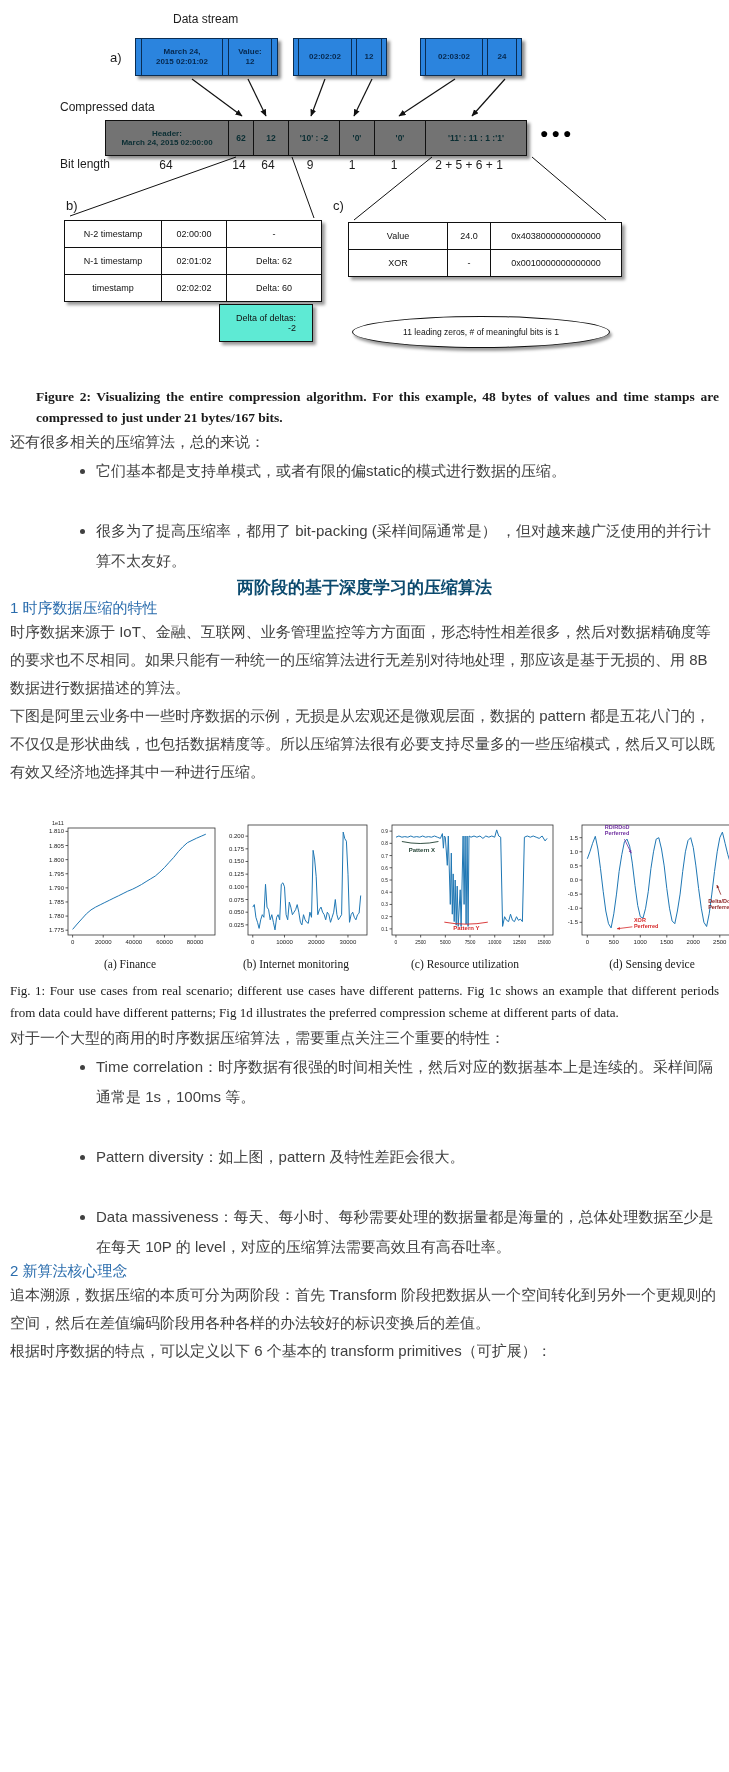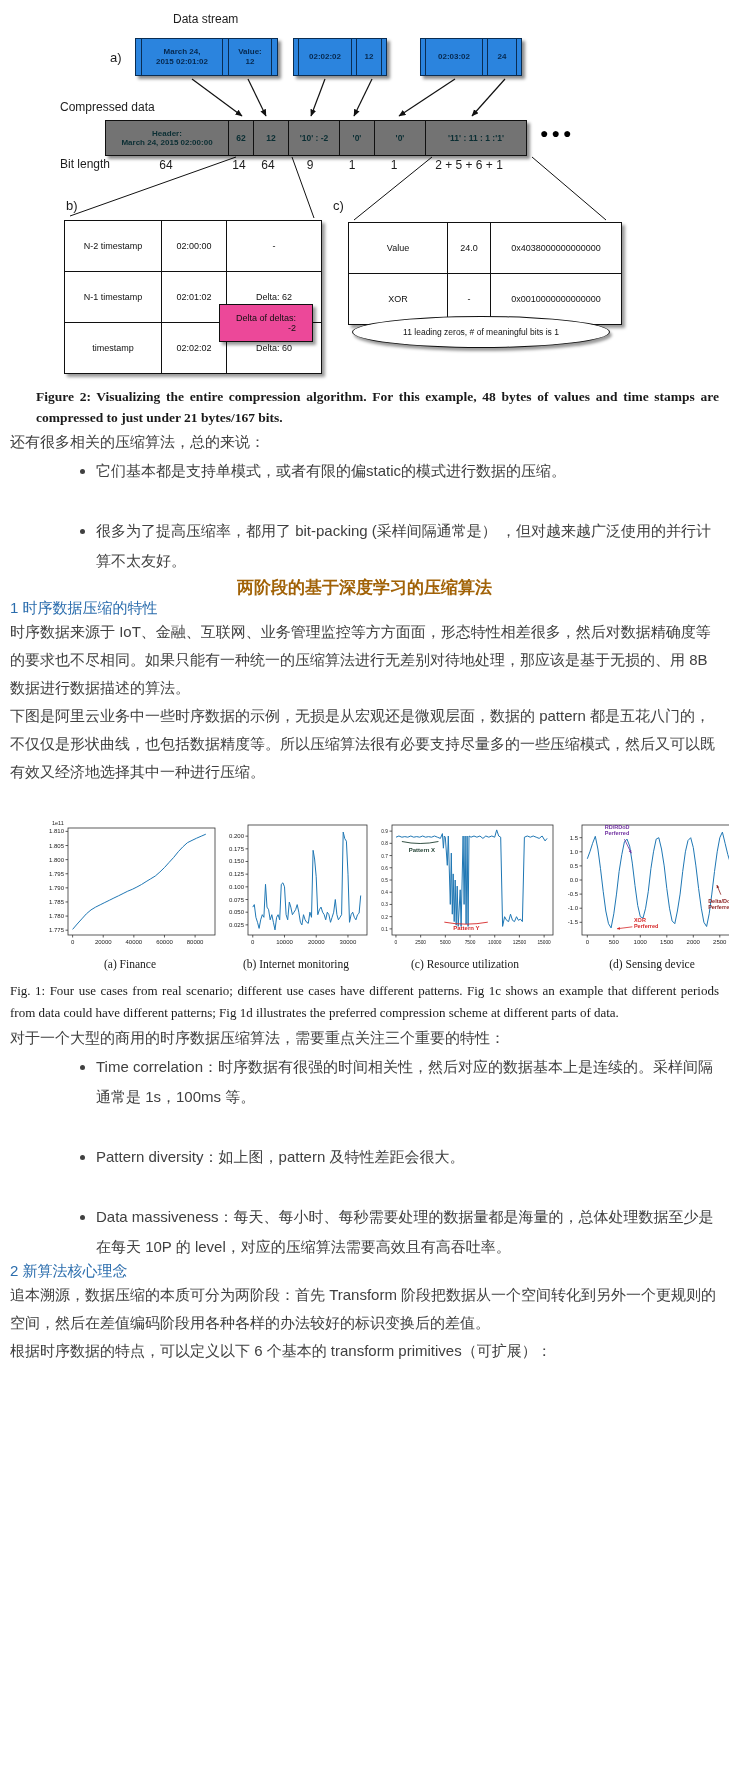--- a/index.html
+++ b/index.html
@@ -21,40 +21,40 @@
         background:#737373;border:1.6px solid #101010;
         box-shadow:3px 3px 3px rgba(0,0,0,0.45);}
   .ccell{display:flex;align-items:center;justify-content:center;text-align:center;
          font-size:8.5px;color:#0a2e33;font-weight:bold;border-left:1.4px solid #101010;}
   .ccell:first-child{border-left:none;font-size:8px;}
   .bit{position:absolute;top:158px;font-size:12px;color:#1c1c1c;transform:translateX(-50%);}
   .dots{position:absolute;left:540px;top:125px;font-size:14px;letter-spacing:3px;color:#000;}
   .tbl{position:absolute;border-collapse:collapse;background:#fff;
        box-shadow:3px 3px 3px rgba(0,0,0,0.4);}
   .tbl td{border:1.4px solid #101010;text-align:center;font-size:9px;color:#111;
-          height:26px;padding:12px 2px;background:#fff;}
+          height:26px;padding:0 2px;background:#fff;}
   #btable td:nth-child(1){width:92px;} #btable td:nth-child(2){width:60px;} #btable td:nth-child(3){width:90px;}
   #ctable td:nth-child(1){width:94px;} #ctable td:nth-child(2){width:38px;} #ctable td:nth-child(3){width:126px;}
-  #bextra{position:absolute;left:219px;top:304px;width:92px;height:36px;background:#ec4899;
+  #bextra{position:absolute;left:219px;top:304px;width:92px;height:36px;background:#5eead4;
           border:1.4px solid #101010;box-shadow:3px 3px 3px rgba(0,0,0,0.4);
           display:flex;align-items:center;justify-content:center;text-align:right;
           font-size:9px;color:#111;}
   #cnote{position:absolute;left:352px;top:316px;width:256px;height:30px;border-radius:50%;
          border:1.5px solid #101010;background:#fff;box-shadow:2px 3px 3px rgba(0,0,0,0.4);
          display:flex;align-items:center;justify-content:center;font-size:8.5px;color:#111;}
   #fig2lines{position:absolute;left:0;top:0;pointer-events:none;}
   
   .serifcap{font-family:"Liberation Serif",serif;color:#1a1a1a;text-align:justify;
             padding:0 10px;font-size:13.5px;line-height:21px;}
   .b{font-weight:bold;}
   p.body{font-size:15px;line-height:28px;margin:0;padding:0 10px;color:#404040;}
   ul.blist{margin:0;padding:0 14px 0 96px;}
   ul.blist li{font-size:15px;line-height:30px;color:#404040;margin:0 0 30px 0;}
   ul.blist li:last-child{margin-bottom:0;}
-  h2.main{font-size:17px;font-weight:bold;color:#a16207;text-align:center;margin:0;}
+  h2.main{font-size:17px;font-weight:bold;color:#0c4a6e;text-align:center;margin:0;}
   h3.sect{font-size:15px;font-weight:normal;color:#2b6dad;margin:0;padding:0 10px;}
   .mt46{margin-top:46px;}.mt40{margin-top:40px;}.mt36{margin-top:36px;}
   .mt34{margin-top:34px;}.mt32{margin-top:32px;}.mt30{margin-top:30px;}
   .mt28{margin-top:28px;padding-left:36px;}.mt10{margin-top:10px;}
   
   #charts{display:flex;justify-content:space-between;align-items:center;
           padding:0 24px;margin-top:30px;margin-left:16px;}
   .chartfig{margin:0;}
   .chartfig figcaption{font-family:"Liberation Serif",serif;font-size:11.5px;color:#1a1a1a;
           text-align:center;margin-top:4px;}

